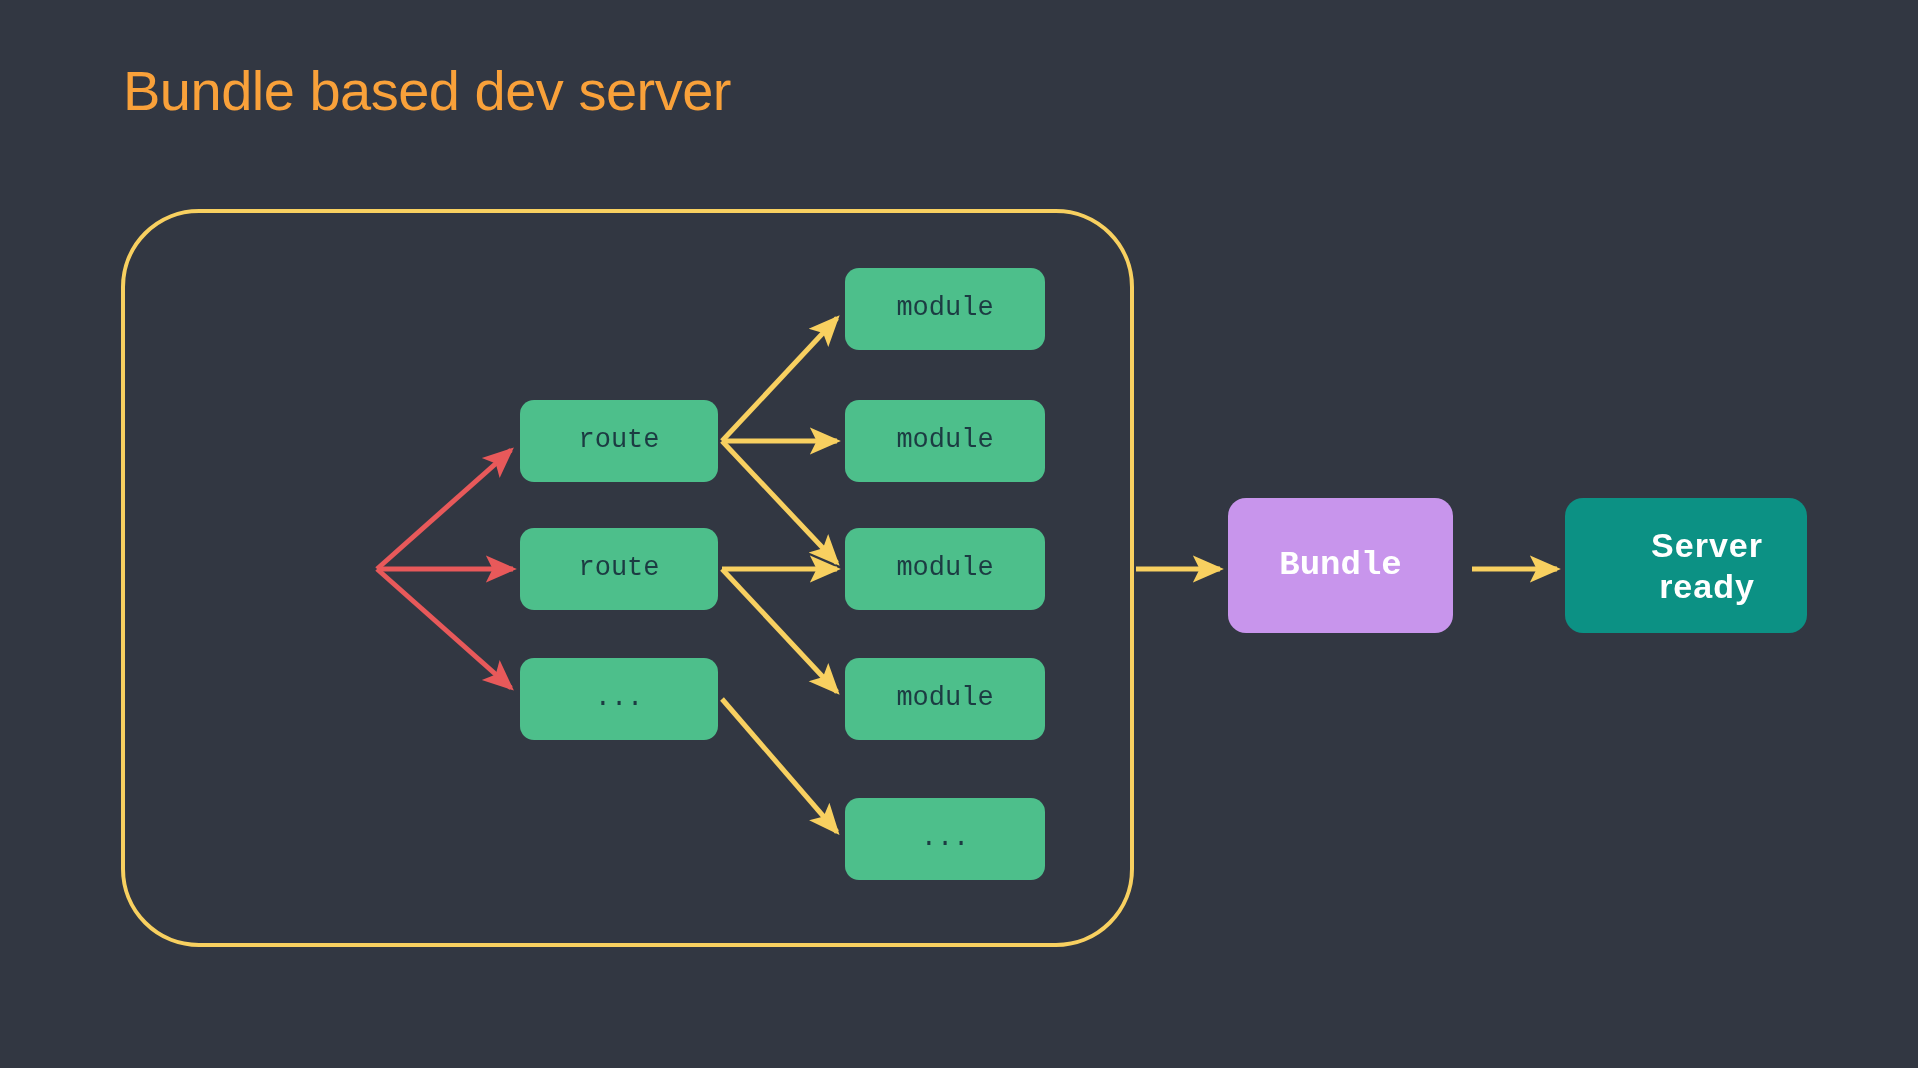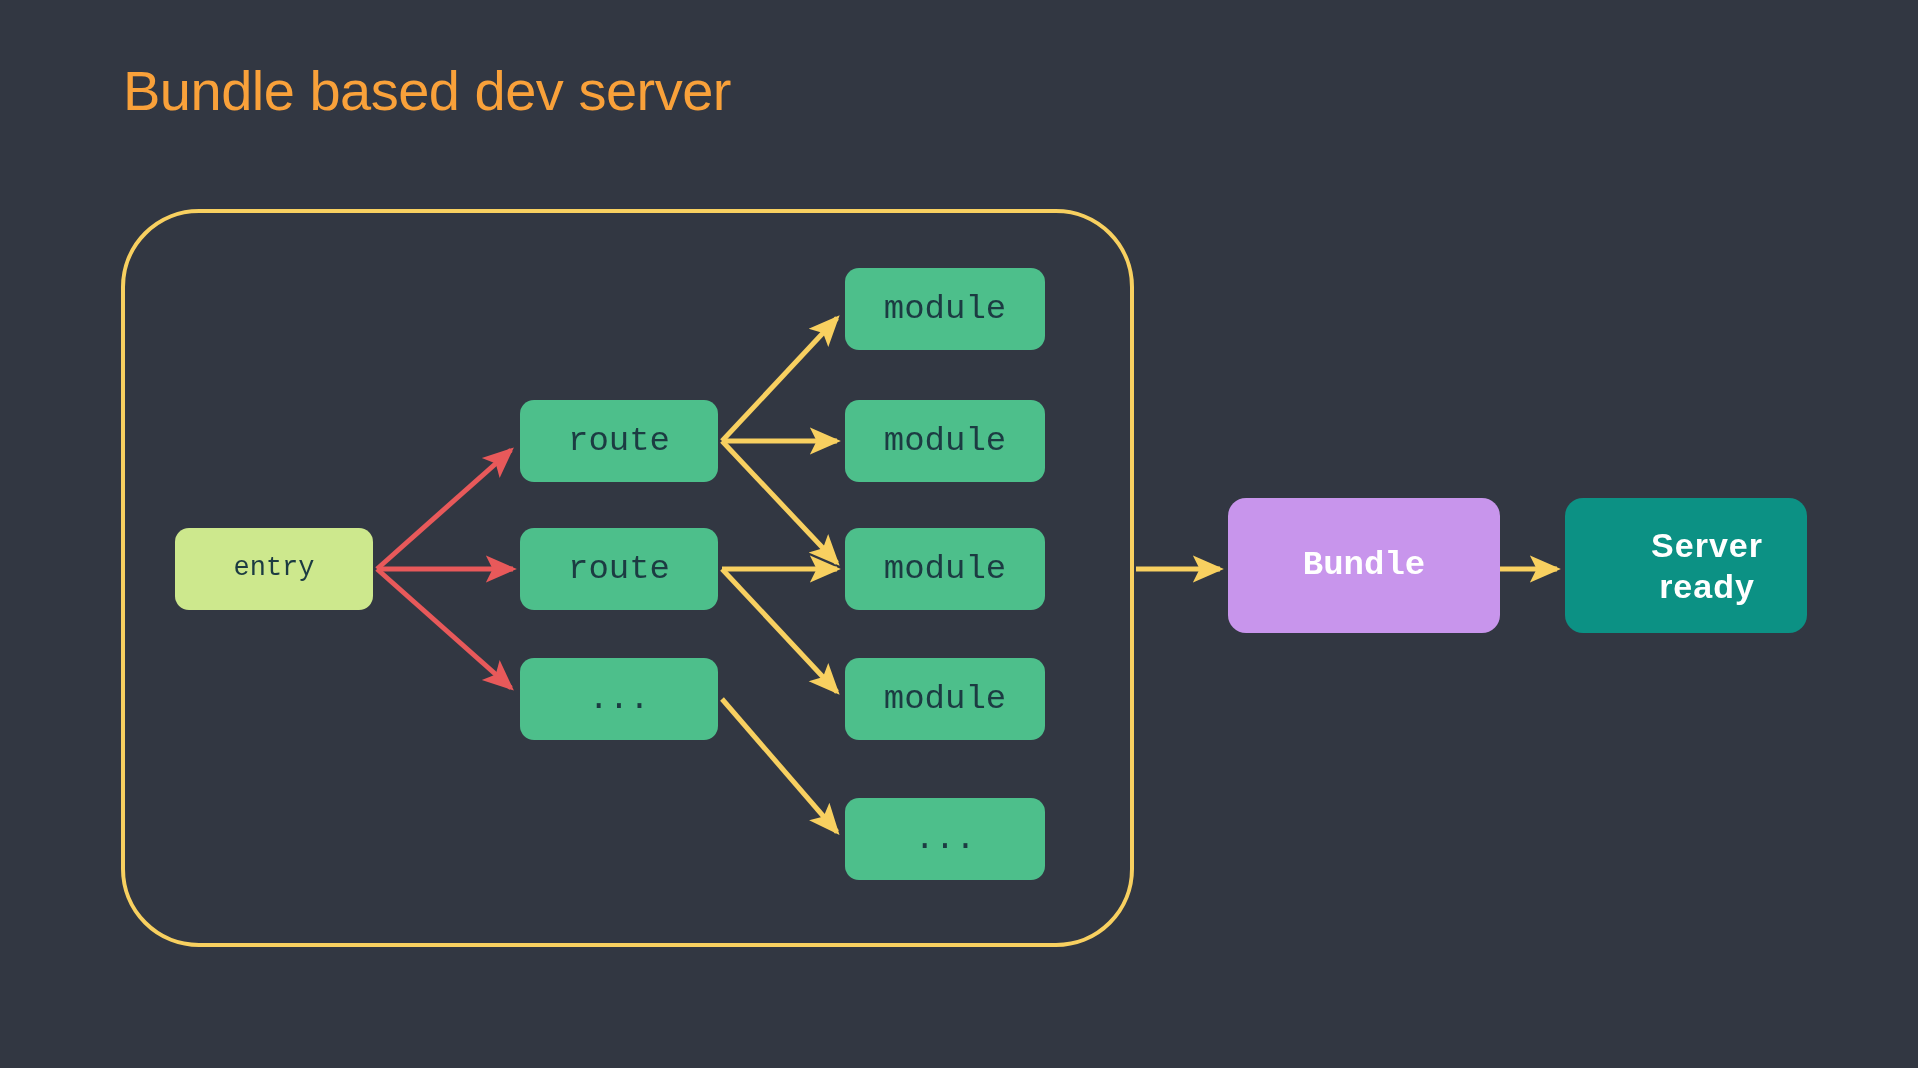--- a/index.html
+++ b/index.html
@@ -54,21 +54,21 @@
     white-space: pre-line;
   }
   .node-entry {
     background: #CDE88D;
     color: #1C3B42;
     font-size: 27px;
   }
   .node-green {
     background: #4DBF8B;
     color: #1C3B42;
-    font-size: 34px;
+    font-size: 27px;
   }
   .node-bundle {
     background: #C895EC;
     color: #FFFFFF;
     font-size: 34px;
     font-weight: bold;
     border-radius: 18px;
   }
   .node-server {
     background: #0C9184;
@@ -133,36 +133,35 @@
 
     <g stroke="#F8D060" stroke-width="5" fill="none" marker-end="url(#arrow-yellow)">
       <line x1="1121" y1="569" x2="1205" y2="569"></line>
     </g>
 
     <g stroke="#F8D060" stroke-width="5" fill="none" marker-end="url(#arrow-yellow)">
       <line x1="1457" y1="569" x2="1542" y2="569"></line>
     </g>
   </svg>
 
-  <div class="node node-entry" style="left:160px; top:528px; width:198px; height:82px;">entry</div>
 
   <div class="node node-green" style="left:505px; top:400px; width:198px; height:82px;">route</div>
 
   <div class="node node-green" style="left:505px; top:528px; width:198px; height:82px;">route</div>
 
   <div class="node node-green" style="left:505px; top:658px; width:198px; height:82px;">...</div>
 
   <div class="node node-green" style="left:830px; top:268px; width:200px; height:82px;">module</div>
 
   <div class="node node-green" style="left:830px; top:400px; width:200px; height:82px;">module</div>
 
   <div class="node node-green" style="left:830px; top:528px; width:200px; height:82px;">module</div>
 
   <div class="node node-green" style="left:830px; top:658px; width:200px; height:82px;">module</div>
 
   <div class="node node-green" style="left:830px; top:798px; width:200px; height:82px;">...</div>
 
-  <div class="node node-bundle" style="left:1213px; top:498px; width:272px; height:135px;">Bundle</div>
+  <div class="node node-bundle" style="left:1213px; top:498px; width:225px; height:135px;">Bundle</div>
 
   <div class="node node-server" style="left:1550px; top:498px; width:242px; height:135px;padding-left:42px;">Server
 ready</div>
 
 </div>
 
 </body></html>

